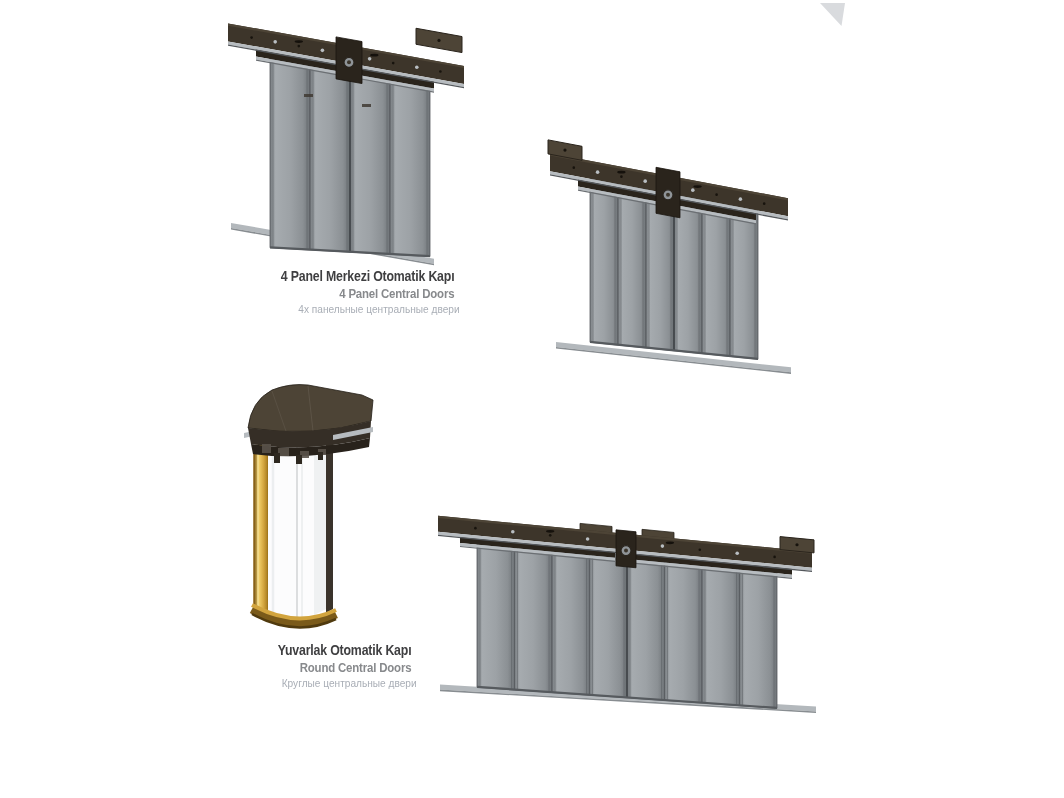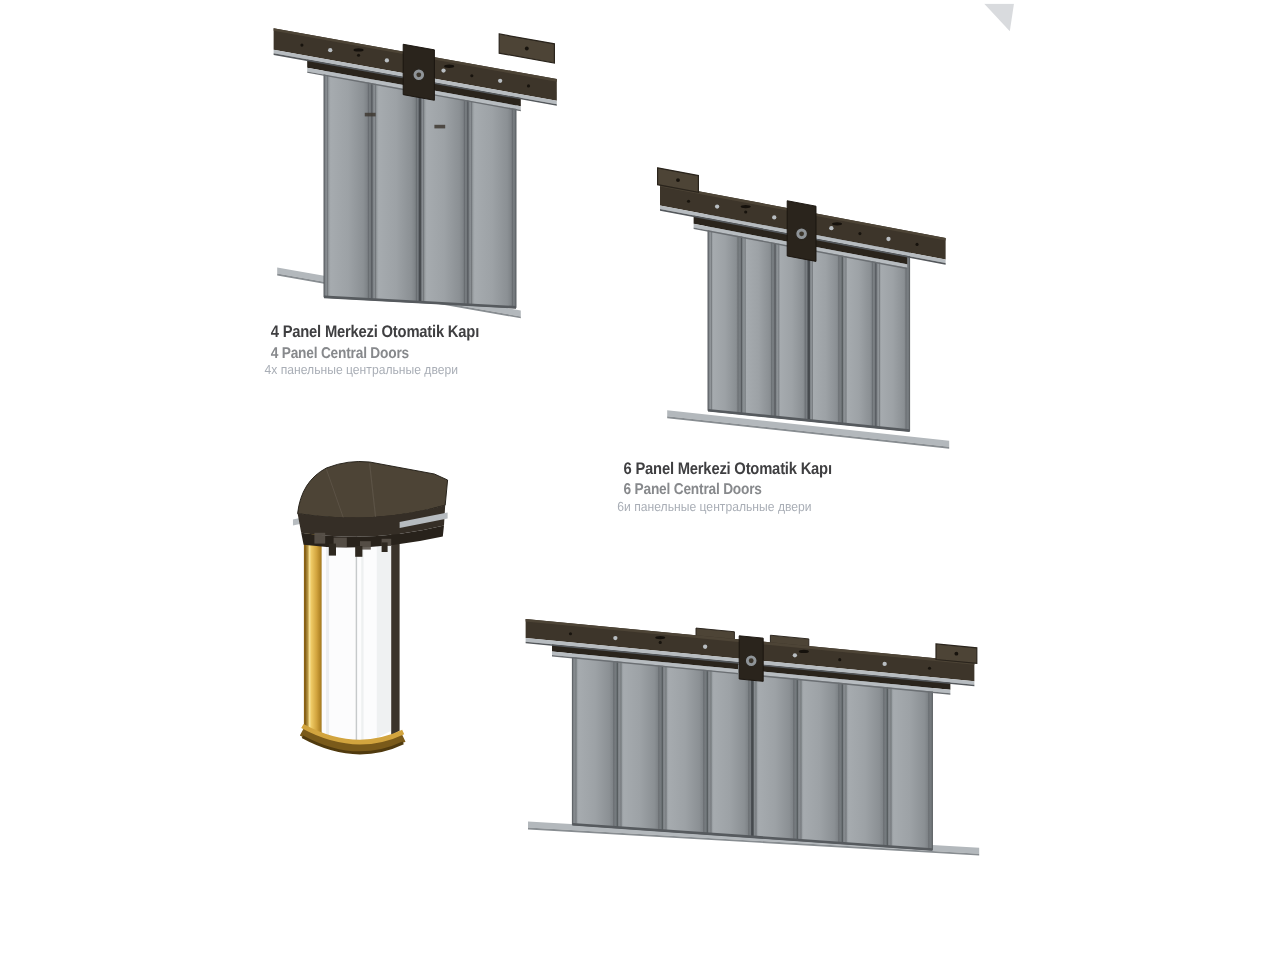--- a/index.html
+++ b/index.html
@@ -2,21 +2,21 @@
 <html><head>
 <meta charset="utf-8">
 <style>
   html,body{margin:0;padding:0}
   body{
     width:1064px;height:798px;position:relative;background:#ffffff;
     font-family:"Liberation Sans",sans-serif;overflow:hidden;
   }
   .door-figure{position:absolute;margin:0;padding:0}
   .door-figure svg{display:block;width:100%;height:100%}
-  .caption{position:absolute;width:260px;text-align:left}
+  .caption{position:absolute;width:260px;text-align:right}
   .cap-tr{font-weight:bold;font-size:14px;line-height:15px;color:var(--cap1);
           letter-spacing:-0.2px;transform:scaleX(.88);margin:0 0 3px 0}
   .cap-en{font-weight:bold;font-size:13px;line-height:14px;color:var(--cap2);
           letter-spacing:-0.2px;transform:scaleX(.88);margin:0 0 2px 0}
   .cap-ru{font-weight:normal;font-size:11px;line-height:12px;color:var(--cap3);
           transform:scaleX(.92);margin:0}
   .corner-triangle{
     position:absolute;left:820px;top:3px;width:25px;height:23px;
     background:var(--tri);
     clip-path:polygon(0 0,100% 0,86% 100%);
@@ -259,21 +259,21 @@
         <circle cx="196" cy="44.616" r="2" fill="#3c362c"></circle>
       </svg>
   </figure>
 
   <div class="caption" style="left:210px;top:269px">
     <div class="cap-tr">4 Panel Merkezi Otomatik Kapı</div>
     <div class="cap-en">4 Panel Central Doors</div>
     <div class="cap-ru">4x панельные центральные двери</div>
   </div>
 
-  <div class="caption" style="left:504px;top:383px">
-    <div class="cap-tr">6 Panel Merkezi Otomatik Kapı</div>
-    <div class="cap-en">6 Panel Central Doors</div>
-    <div class="cap-ru">6и панельные центральные двери</div>
+
+  <div class="caption" style="left:167px;top:643px">
+    <div class="cap-tr">Yuvarlak Otomatik Kapı</div>
+    <div class="cap-en">Round Central Doors</div>
+    <div class="cap-ru">Круглые центральные двери</div>
   </div>
 
 
-
 </div>
 
 </body></html>

